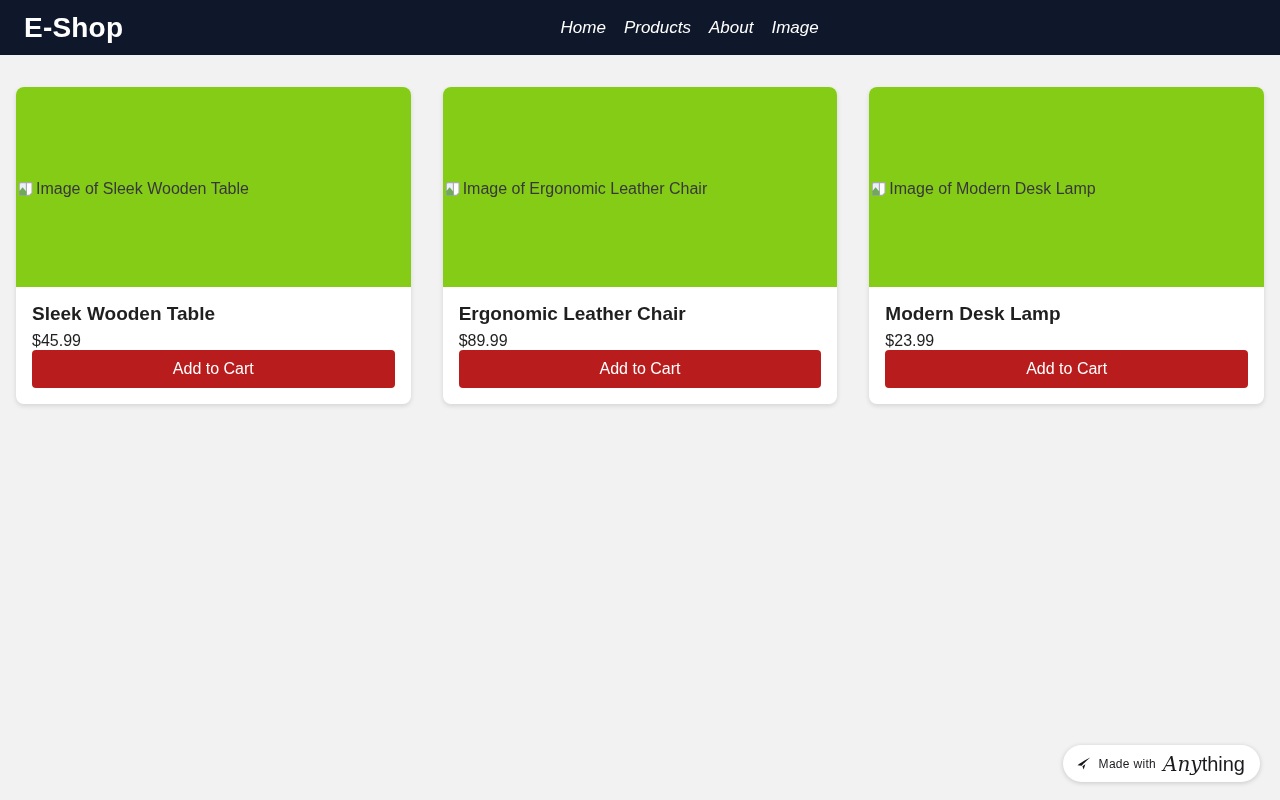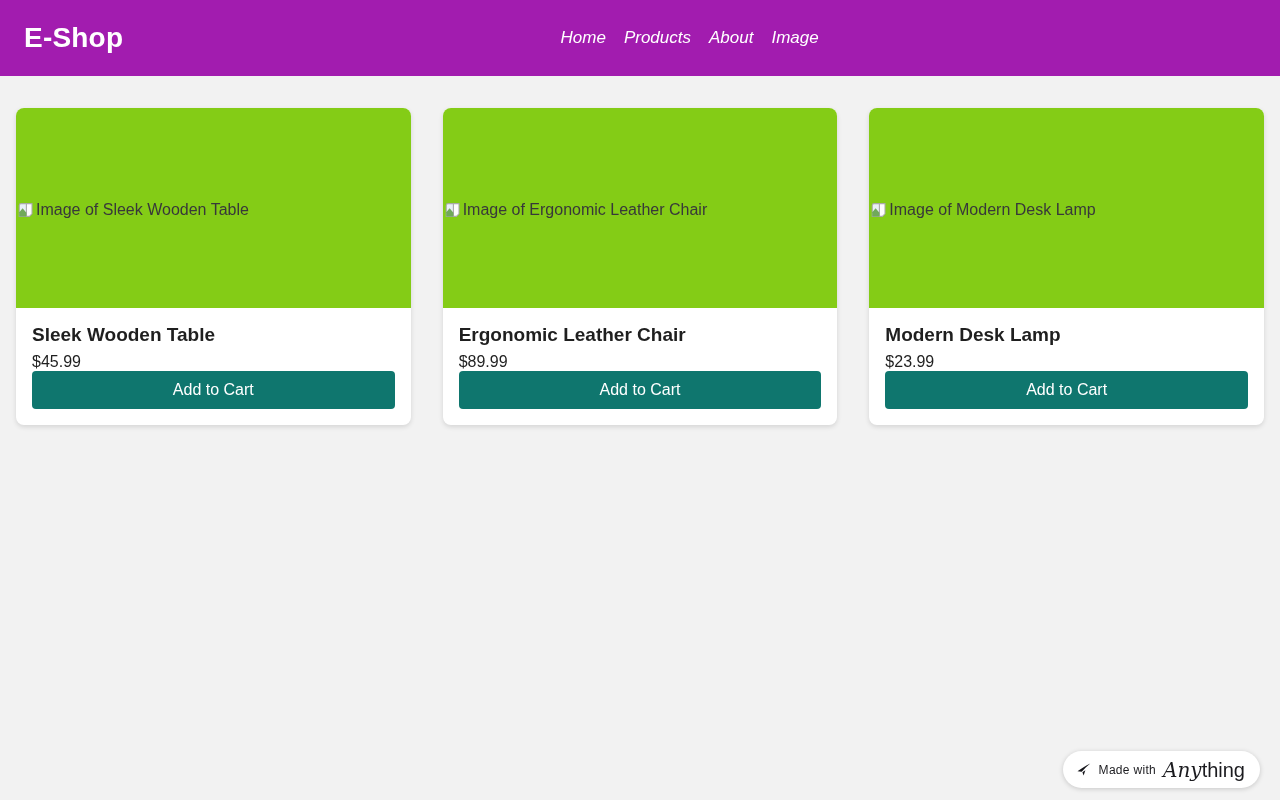--- a/index.html
+++ b/index.html
@@ -6,22 +6,22 @@
   html, body { width: 1280px; height: 800px; }
   body {
     font-family: "Liberation Sans", "DejaVu Sans", sans-serif;
     background: #f2f2f2;
     position: relative;
     overflow: hidden;
   }
 
   
   .header {
-    height: 76px;
-    background: #a21caf;
+    height: 55px;
+    background: #0f172a;
     display: flex;
     align-items: center;
     padding: 0 24px;
   }
   .logo {
     color: #ffffff;
     font-size: 28px;
     font-weight: 700;
     letter-spacing: 0.2px;
     cursor: pointer;
@@ -80,34 +80,34 @@
     margin-bottom: 7px;
   }
   .product-price {
     font-size: 16px;
     color: #1f1f1f;
   }
   .add-btn {
     display: block;
     width: 100%;
     height: 38px;
-    background: #0f766e;
+    background: #b91c1c;
     color: #ffffff;
     border: none;
     border-radius: 4px;
     font-family: "Liberation Sans", "DejaVu Sans", sans-serif;
     font-size: 16px;
     cursor: pointer;
   }
 
   
   .badge {
     position: absolute;
     right: 20px;
-    bottom: 12px;
+    bottom: 18px;
     height: 37px;
     background: #ffffff;
     border-radius: 19px;
     box-shadow: 0 1px 5px rgba(0,0,0,0.18);
     display: flex;
     align-items: center;
     padding: 0 15px 0 12px;
     gap: 7px;
     cursor: pointer;
   }

